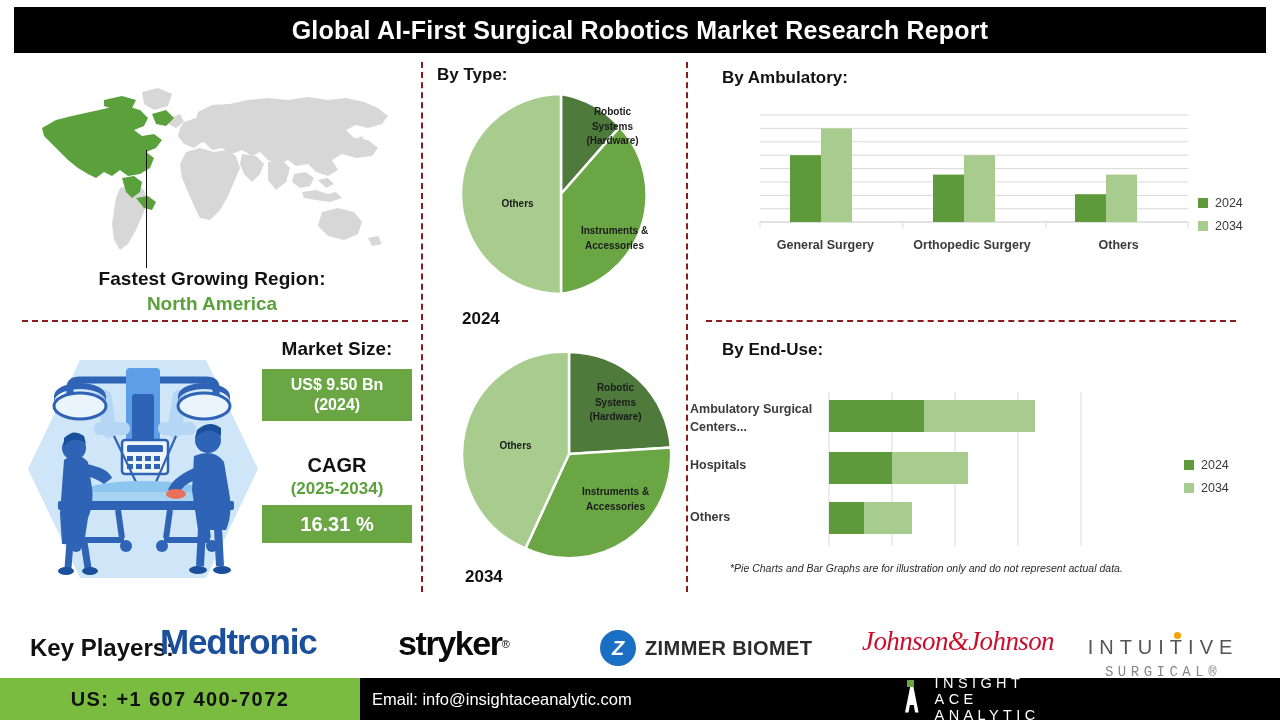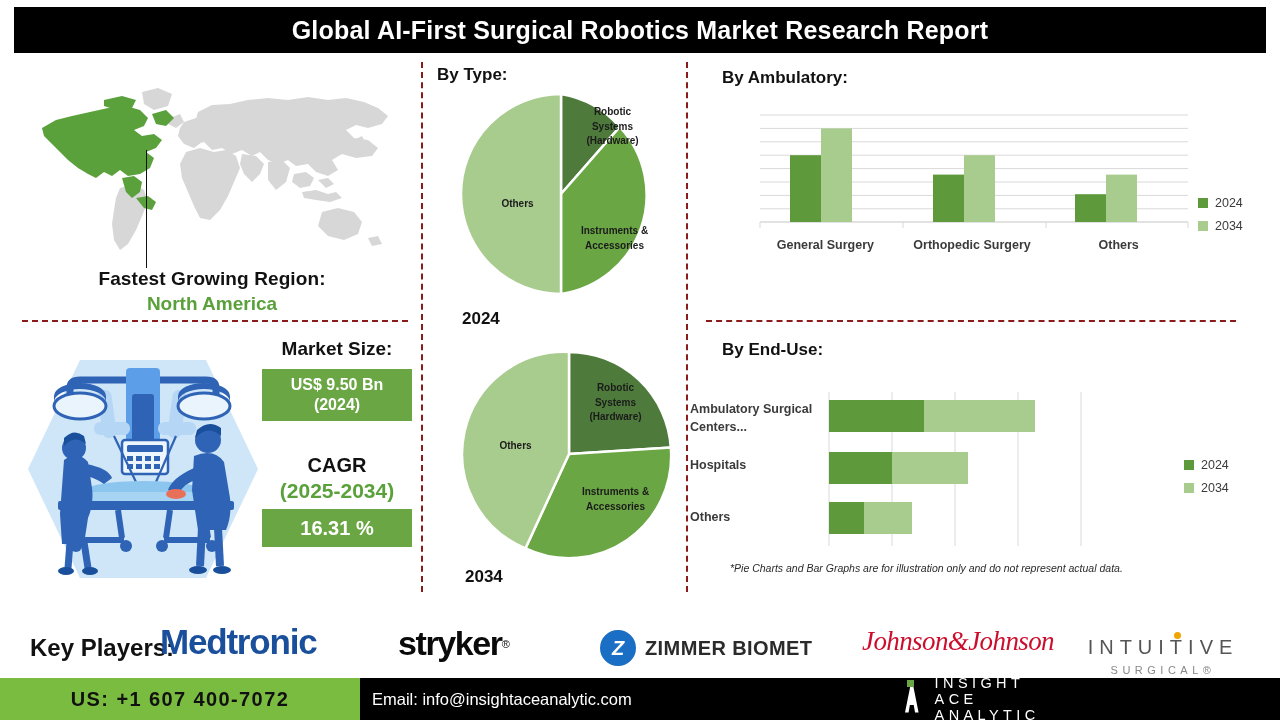--- a/index.html
+++ b/index.html
@@ -50,21 +50,21 @@
 
   .ms-block{position:absolute;left:262px;top:338px;width:150px;text-align:center;}
   .ms-title{font-size:19px;font-weight:bold;color:#111;}
   .green-box{
     background:#6BA644;color:#ffffff;font-weight:bold;
     display:flex;align-items:center;justify-content:center;flex-direction:column;
     line-height:1.22;
   }
   .ms-box{margin-top:9px;height:52px;font-size:16px;}
   .cagr-title{font-size:20px;font-weight:bold;color:#111;margin-top:33px;}
-  .cagr-years{font-size:21px;font-weight:bold;color:#5aa13c;margin-top:2px;}
+  .cagr-years{font-size:17px;font-weight:bold;color:#5aa13c;margin-top:2px;}
   .cagr-box{margin-top:6px;height:38px;font-size:20px;}
 
   
   .sec-title{font-size:17px;font-weight:bold;color:#111;}
   .by-type-title{position:absolute;left:437px;top:65px;}
   .pie-wrap{position:absolute;}
   .pie-year{
     position:absolute;font-size:17px;font-weight:bold;color:#111;
   }
   .pie-lbl{
@@ -123,21 +123,21 @@
     font-size:20px;font-weight:bold;font-style:italic;margin-right:9px;
     border:2px solid #1a6fc4;
   }
   .zimmer-txt{font-size:20px;font-weight:bold;color:#2b2b2b;letter-spacing:.4px;}
   .logo-jnj{
     left:862px;top:626px;font-size:27px;color:#cc0e2d;font-style:italic;
     font-family:"Liberation Serif", serif;letter-spacing:-.6px;text-align:right;
   }
   .logo-intuitive{left:1068px;top:612px;text-align:center;width:190px;display:block;}
   .intuitive-top{font-size:20px;color:#555;letter-spacing:6px;font-family:"Liberation Sans",sans-serif;}
-  .intuitive-bot{font-size:11px;color:#888;letter-spacing:4.5px;margin-top:5px;}
+  .intuitive-bot{font-size:14px;color:#888;letter-spacing:4.5px;margin-top:5px;font-family:Liberation Mono, monospace;}
   .intuitive-dot{
     position:absolute;left:106px;top:-4px;width:7px;height:7px;border-radius:50%;
     background:#f0a400;
   }
 
   
   .footer{position:absolute;left:0;top:678px;width:1072px;height:42px;}
   .footer-phone{
     position:absolute;left:0;top:0;width:360px;height:42px;background:#7ABC3F;
     display:flex;align-items:center;justify-content:center;

